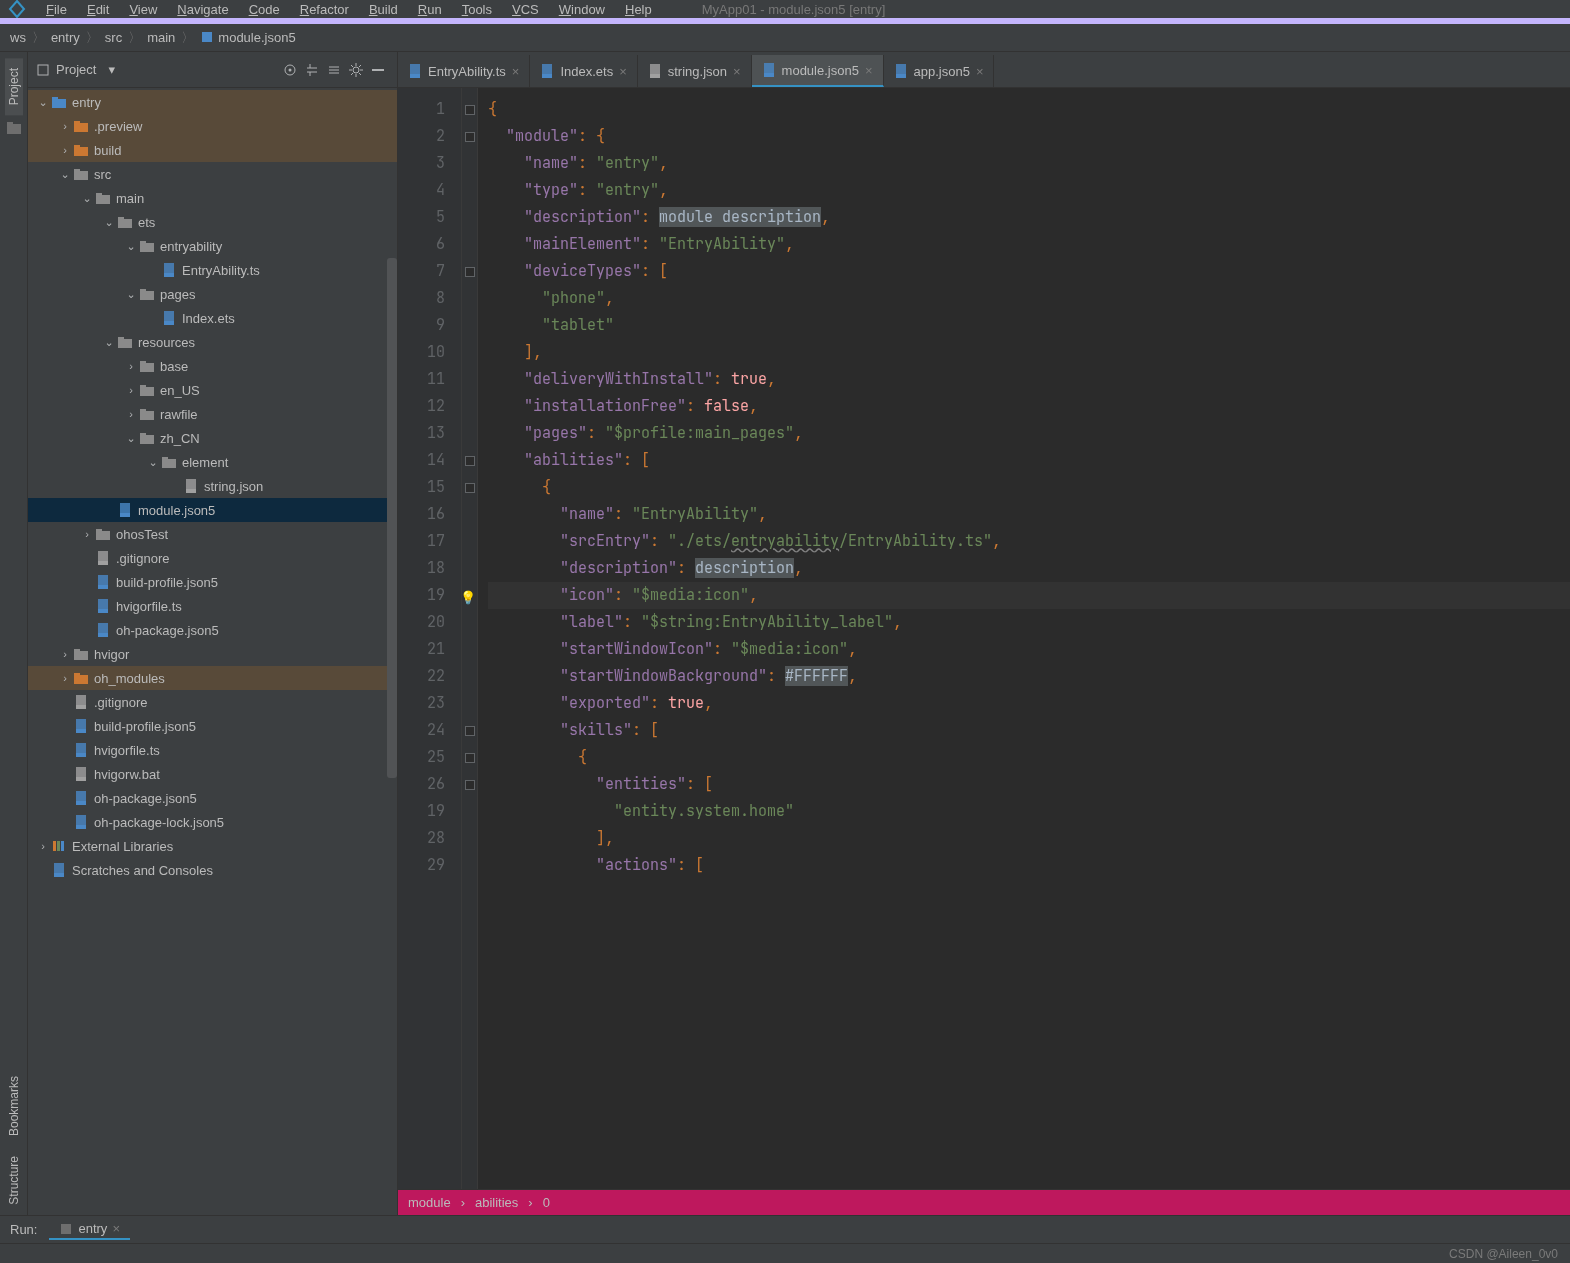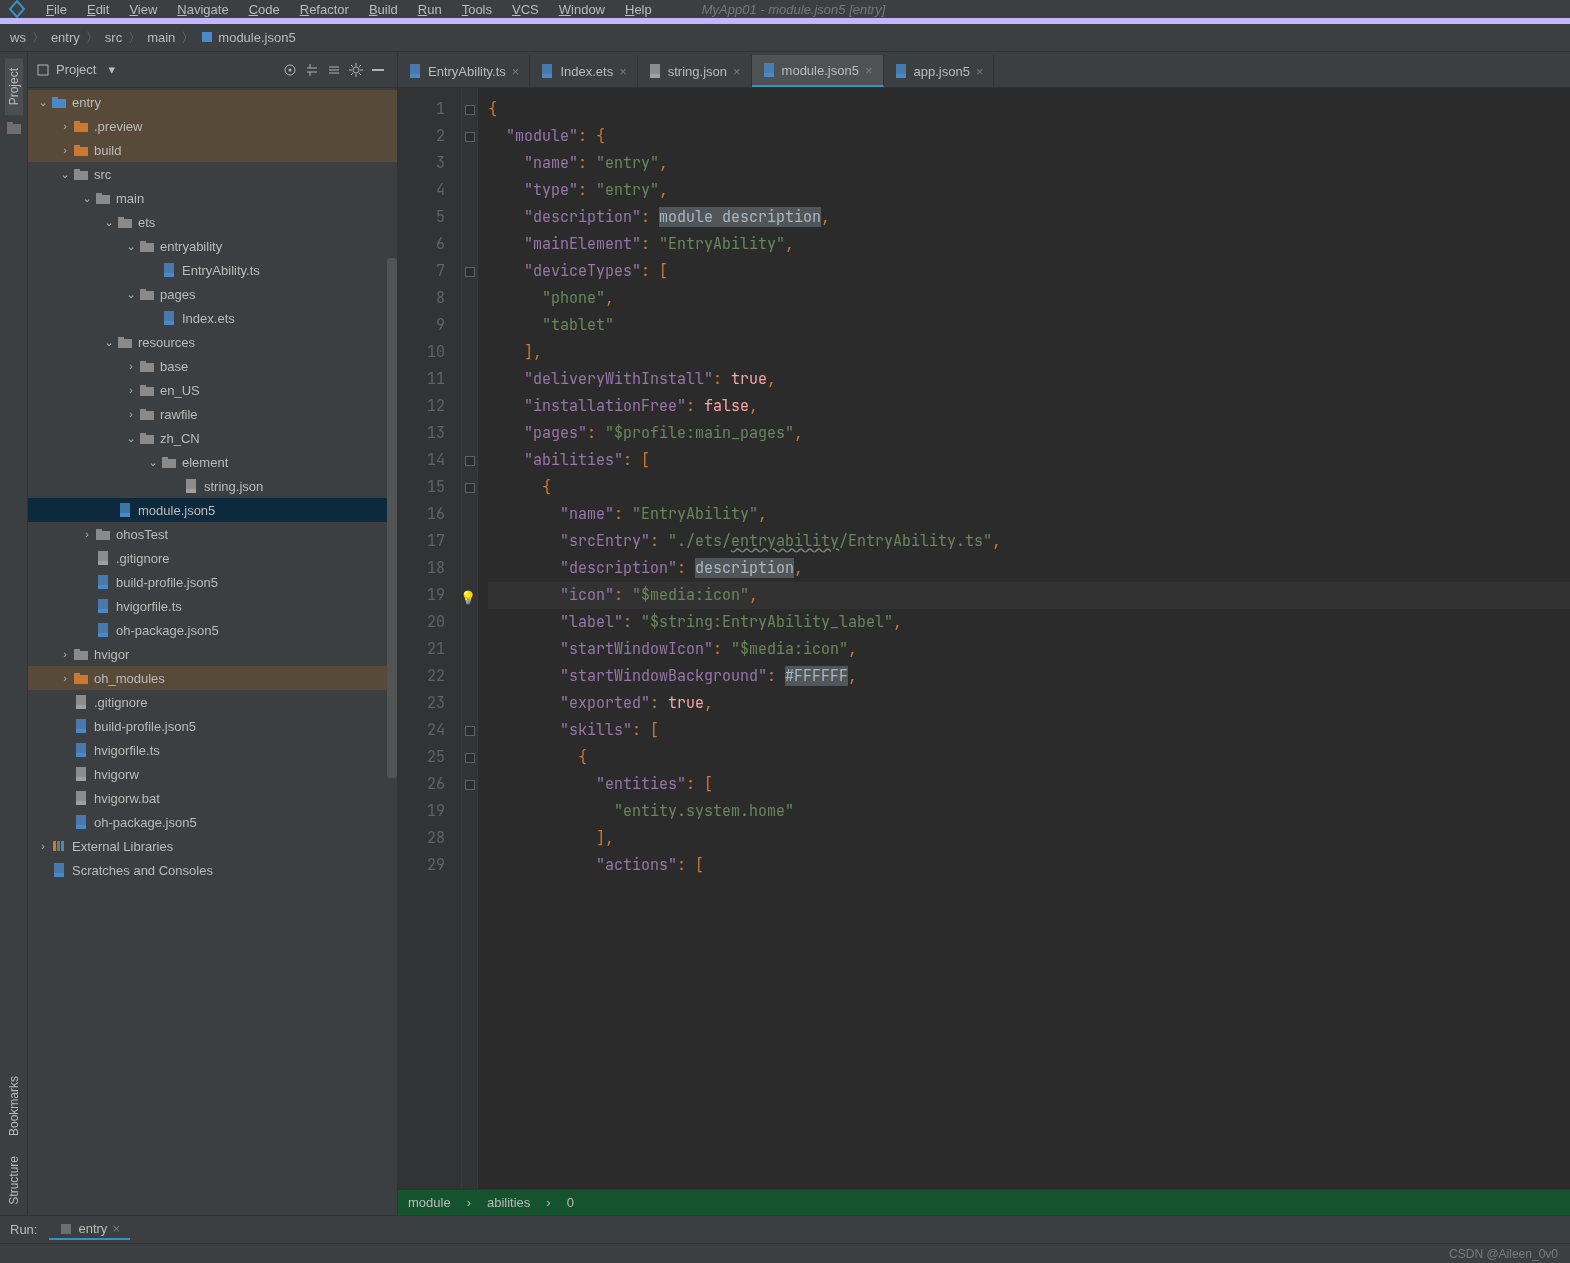--- a/index.html
+++ b/index.html
@@ -28,21 +28,20 @@
 }
 .menubar .menu-item {
   padding: 0 10px;
   color: #bbbbbb;
   cursor: pointer;
 }
 .menubar .menu-item u { text-decoration: underline; }
 .menubar .win-title {
   margin-left: 40px;
   color: #787878;
-  font-style: italic;
 }
 
 
 .navbar {
   height: 28px;
   background: #3c3f41;
   display: flex;
   align-items: center;
   padding: 0 6px;
   border-bottom: 1px solid #323232;
@@ -224,26 +223,26 @@
 .tok-punc { color: #cc7832; }
 .tok-key { color: #9876aa; }
 .tok-str { color: #6a8759; }
 .tok-bool { color: #fca5a5; }
 .tok-hl { background: #515658; }
 .tok-wavy { text-decoration: underline wavy #808080; }
 
 
 .editor-crumbs {
   height: 26px;
-  background: #14532d;
+  background: #be185d;
   border-top: 1px solid #323232;
   display: flex;
   align-items: center;
   padding: 0 10px;
-  gap: 16px;
+  gap: 10px;
   color: #bbbbbb;
 }
 
 
 .runbar {
   height: 28px;
   background: #3c3f41;
   border-top: 1px solid #323232;
   display: flex;
   align-items: center;
@@ -644,41 +643,41 @@
           <span class="label">hvigorfile.ts</span>
         </div>
         <div class="tree-row" style="padding-left: 30px;">
           <span class="arrow"></span>
           <span class="icon">
             <svg width="14" height="16">
               <rect x="2" y="1" width="10" height="14" fill="#a0a0a0" opacity="0.8"></rect>
               <rect x="2" y="11" width="10" height="4" fill="#a0a0a0"></rect>
             </svg>
           </span>
-          <span class="label">hvigorw</span>
+          <span class="label">hvigorw.bat</span>
         </div>
         <div class="tree-row" style="padding-left: 30px;">
           <span class="arrow"></span>
           <span class="icon">
             <svg width="14" height="16">
-              <rect x="2" y="1" width="10" height="14" fill="#a0a0a0" opacity="0.8"></rect>
-              <rect x="2" y="11" width="10" height="4" fill="#a0a0a0"></rect>
-            </svg>
-          </span>
-          <span class="label">hvigorw.bat</span>
+              <rect x="2" y="1" width="10" height="14" fill="#4a88c7" opacity="0.8"></rect>
+              <rect x="2" y="11" width="10" height="4" fill="#4a88c7"></rect>
+            </svg>
+          </span>
+          <span class="label">oh-package.json5</span>
         </div>
         <div class="tree-row" style="padding-left: 30px;">
           <span class="arrow"></span>
           <span class="icon">
             <svg width="14" height="16">
               <rect x="2" y="1" width="10" height="14" fill="#4a88c7" opacity="0.8"></rect>
               <rect x="2" y="11" width="10" height="4" fill="#4a88c7"></rect>
             </svg>
           </span>
-          <span class="label">oh-package.json5</span>
+          <span class="label">oh-package-lock.json5</span>
         </div>
         <div class="tree-row" style="padding-left: 8px;">
           <span class="arrow">›</span>
           <span class="icon">
             <svg width="16" height="14">
               <rect x="2" y="2" width="3" height="10" fill="#cc7832"></rect>
               <rect x="6" y="2" width="3" height="10" fill="#6a8759"></rect>
               <rect x="10" y="2" width="3" height="10" fill="#4a88c7"></rect>
             </svg>
           </span>

